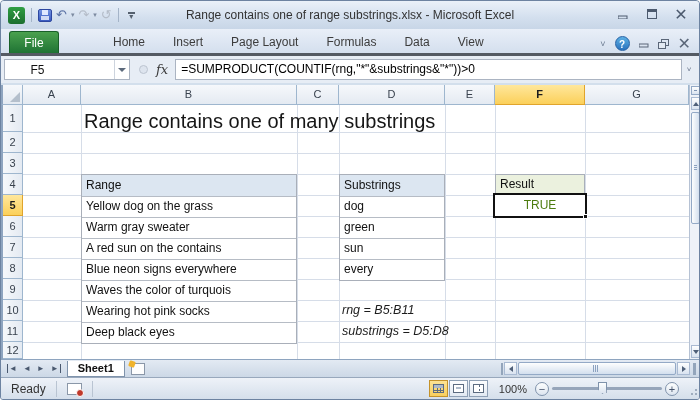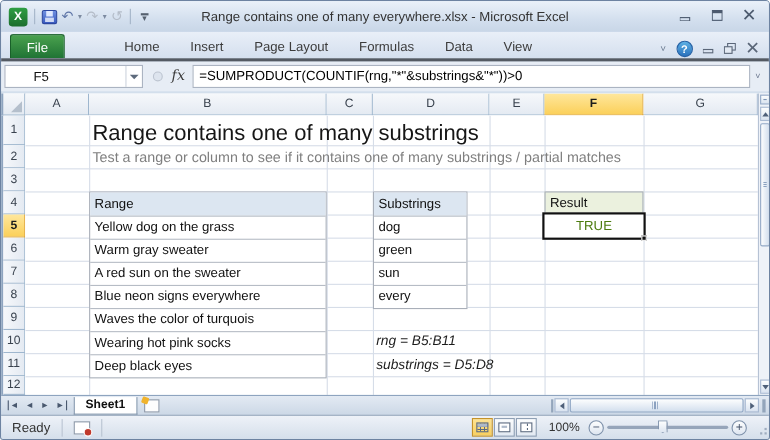--- a/index.html
+++ b/index.html
@@ -135,21 +135,21 @@
       <div class="qat-sep"></div>
       <div class="save-ic"></div>
       <span class="u-arrow">↶</span>
       <span class="mini-caret">▾</span>
       <span class="u-arrow dis">↷</span>
       <span class="mini-caret">▾</span>
       <span class="u-arrow dis">↺</span>
       <div class="qat-sep"></div>
       <div class="qat-more"><b></b>▾</div>
     </div>
-    <div class="title-text">Range contains one of many everywhere.xlsx  -  Microsoft Excel</div>
+    <div class="title-text">Range contains one of range substrings.xlsx  -  Microsoft Excel</div>
     <div class="win-btns">
       <div class="win-btn">
           <svg width="10" height="9">
             <rect x="0" y="6" width="9" height="3" fill="none" stroke="#4c5a6e"></rect>
           </svg>
         </div>
       <div class="win-btn">
           <svg width="10" height="10">
             <rect x="0.5" y="0.5" width="9" height="9" fill="none" stroke="#4c5a6e"></rect>
             <rect x="0.5" y="0.5" width="9" height="2.5" fill="#4c5a6e"></rect>
@@ -239,36 +239,35 @@
         <div class="gh" style="top: 69px;"></div>
         <div class="gh" style="top: 48px;"></div>
         <div class="gh" style="top: 27px;"></div>
         <div class="gv" style="left: 562px;"></div>
         <div class="gv" style="left: 472px;"></div>
         <div class="gv" style="left: 422px;"></div>
         <div class="gv" style="left: 316px;"></div>
         <div class="gv" style="left: 274px;"></div>
         <div class="gv" style="left: 58px;"></div>
       <div class="sheet-title">Range contains one of many substrings</div>
-      <div class="sheet-sub">Test a range or column to see if it contains one of many substrings / partial matches</div>
 
       <div class="table" style="left:58px; top:69px; width:216px;">
         <div class="t-head">Range</div>
         <div id="rangeRows">
             <div class="t-row">Yellow dog on the grass</div>
             <div class="t-row">Warm gray sweater</div>
-            <div class="t-row">A red sun on the sweater</div>
+            <div class="t-row">A red sun on the contains</div>
             <div class="t-row">Blue neon signs everywhere</div>
             <div class="t-row">Waves the color of turquois</div>
             <div class="t-row">Wearing hot pink socks</div>
             <div class="t-row">Deep black eyes</div>
           </div>
       </div>
 
-      <div class="table" style="left:316px; top:69px; width:86px;">
+      <div class="table" style="left:316px; top:69px; width:106px;">
         <div class="t-head">Substrings</div>
         <div id="subRows">
             <div class="t-row">dog</div>
             <div class="t-row">green</div>
             <div class="t-row">sun</div>
             <div class="t-row">every</div>
           </div>
       </div>
 
       <div class="result-head">Result</div>

